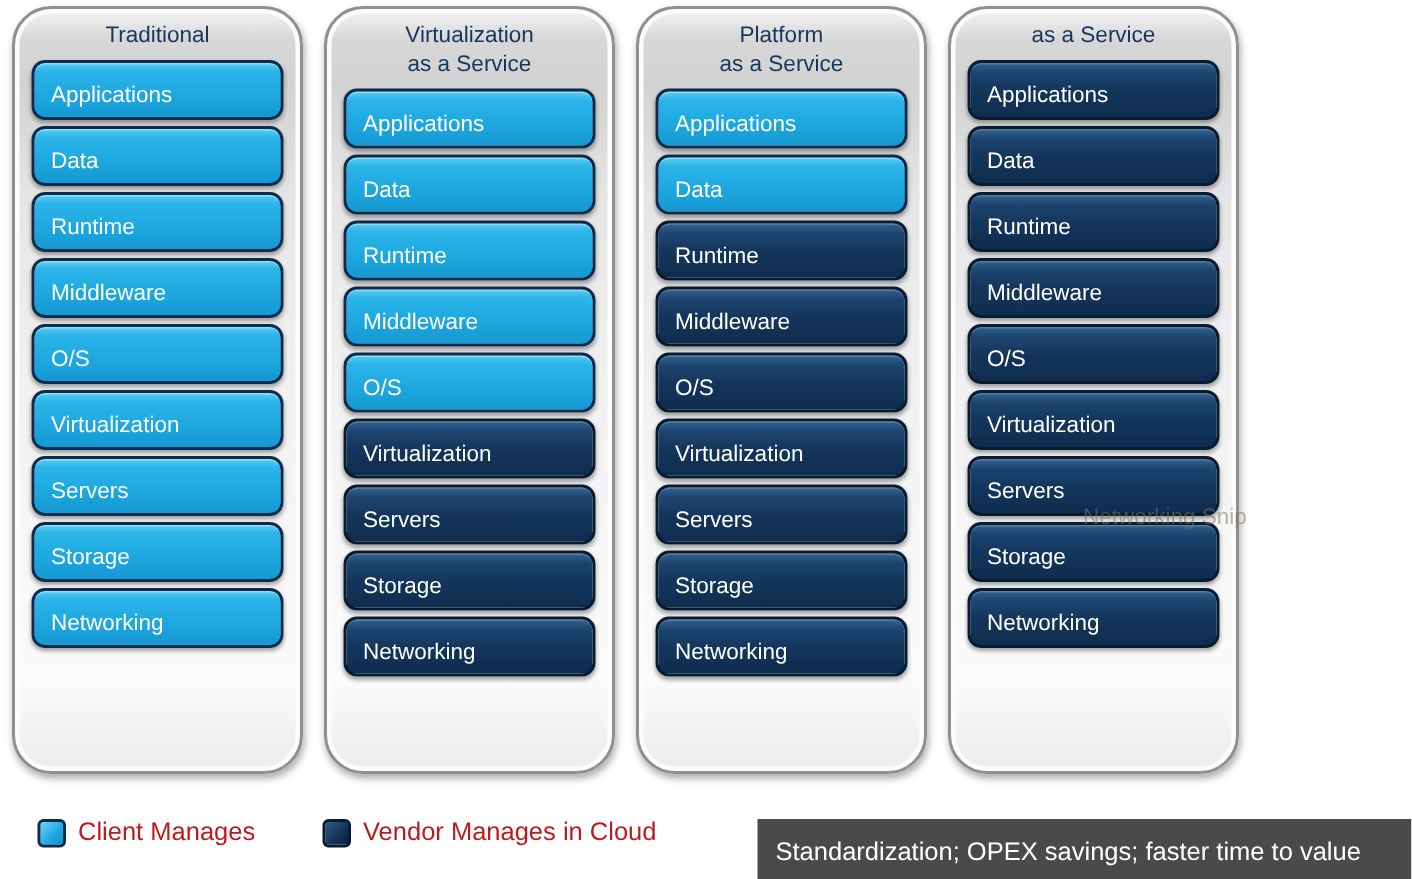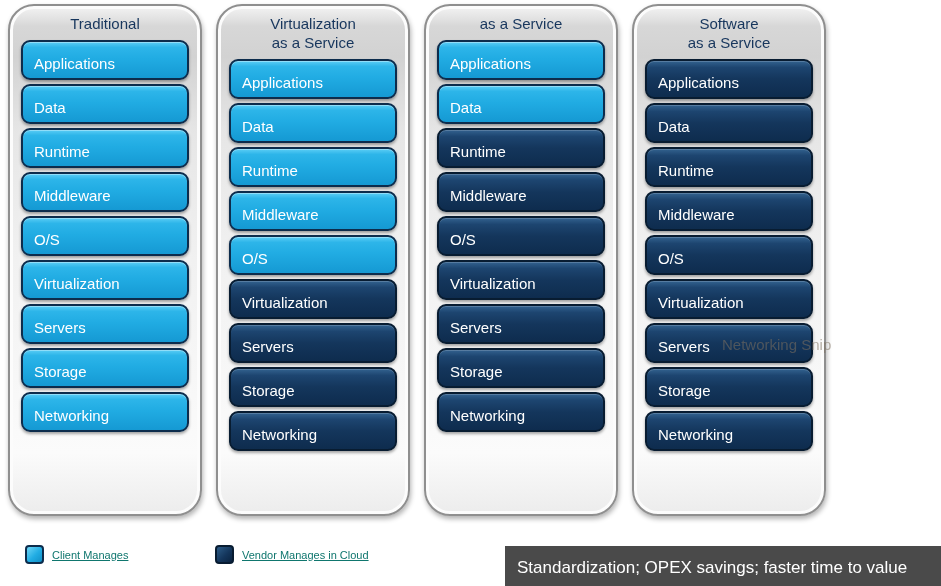--- a/index.html
+++ b/index.html
@@ -46,21 +46,21 @@
     border-color:#0d2c4c;
   }
   .box.vendor{
     background:linear-gradient(180deg,#33628f 0%,#1d4570 18%,var(--vendor_fill,#14365c) 50%,#0e2c4e 100%);
     border-color:#081c31;
     box-shadow:0 2px 3px rgba(0,0,0,0.35), inset 0 1px 0 rgba(255,255,255,0.18);
   }
   .legend-item{
     position:absolute;top:545px;
     display:flex;align-items:center;gap:8px;
-    font-size:11px;color:#0f766e;text-decoration:underline;
+    font-size:17px;color:#b91c1c;
   }
   .legend-item.first{left:25px;}
   .legend-item.second{left:215px;align-items:center;}
   .swatch{
     width:19px;height:19px;box-sizing:border-box;
     border:2px solid #0d2c4c;border-radius:4px;
   }
   .swatch.client{background:linear-gradient(135deg,#6fd6f7 0%,#21ace3 55%,#118fc6 100%);}
   .swatch.vendor{background:linear-gradient(135deg,#2d5c88 0%,#14365c 55%,#0a2340 100%);border-color:#081c31;}
   .banner{
@@ -149,20 +149,21 @@
           <span>Storage</span>
         </div>
       <div class="box vendor">
           <span>Networking</span>
         </div>
     </div>
   </div>
 
   <div class="panel">
     <div class="panel-title">
+      <div>Platform</div>
       <div>as a Service</div>
     </div>
     <div class="rows">
       <div class="box client">
           <span>Applications</span>
         </div>
       <div class="box client">
           <span>Data</span>
         </div>
       <div class="box vendor">
@@ -184,21 +185,20 @@
           <span>Storage</span>
         </div>
       <div class="box vendor">
           <span>Networking</span>
         </div>
     </div>
   </div>
 
   <div class="panel">
     <div class="panel-title">
-      <div>Software</div>
       <div>as a Service</div>
     </div>
     <div class="rows">
       <div class="box vendor">
           <span>Applications</span>
         </div>
       <div class="box vendor">
           <span>Data</span>
         </div>
       <div class="box vendor">

